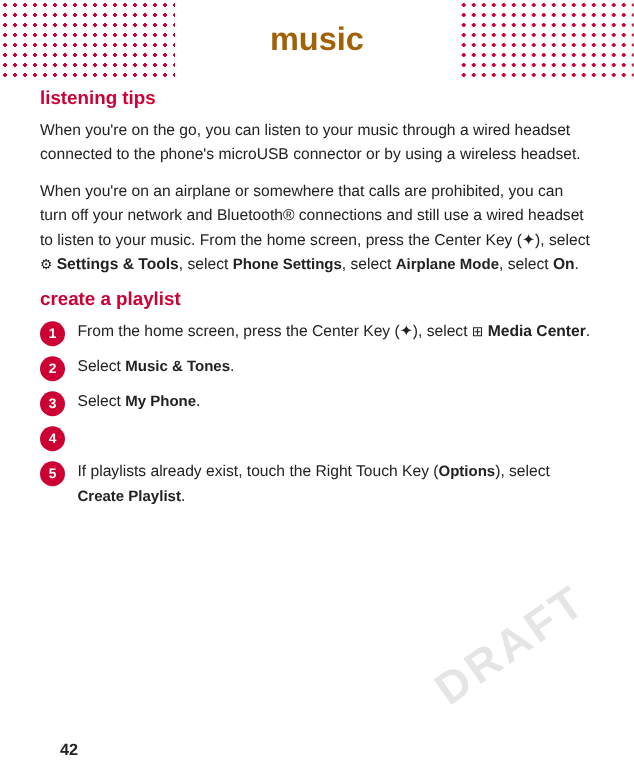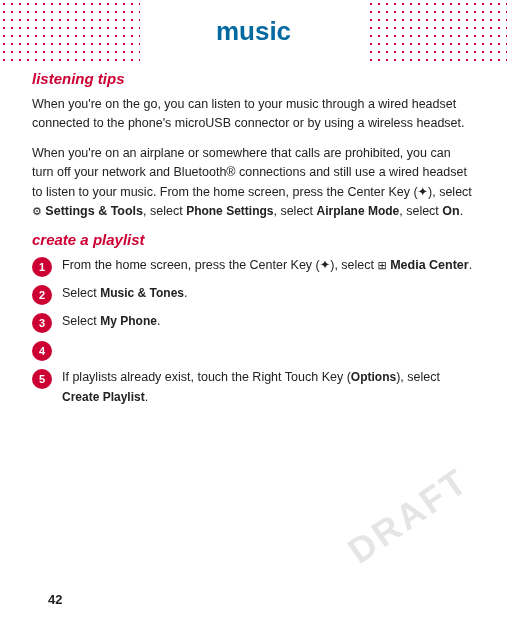--- a/index.html
+++ b/index.html
@@ -54,36 +54,35 @@
       width: 140px;
       height: 62px;
       background-image: radial-gradient(circle, #cc0033 1.5px, transparent 1.5px);
       background-size: 8px 8px;
       background-position: 0 0;
     }
 
     .page-title {
       font-size: 26px;
       font-weight: bold;
-      color: #0369a1;
+      color: #a16207;
       z-index: 2;
       font-family: Arial, Helvetica, sans-serif;
     }
 
     
     .content-area {
       padding: 8px 32px 16px 32px;
     }
 
     .section-heading {
       color: #cc0033;
       font-size: 15px;
       font-weight: bold;
       margin-bottom: 8px;
-      font-style: italic;
     }
 
     .body-text {
       font-size: 12.5px;
       line-height: 1.55;
       color: #222222;
       margin-bottom: 10px;
     }
 
     .bold-text {

